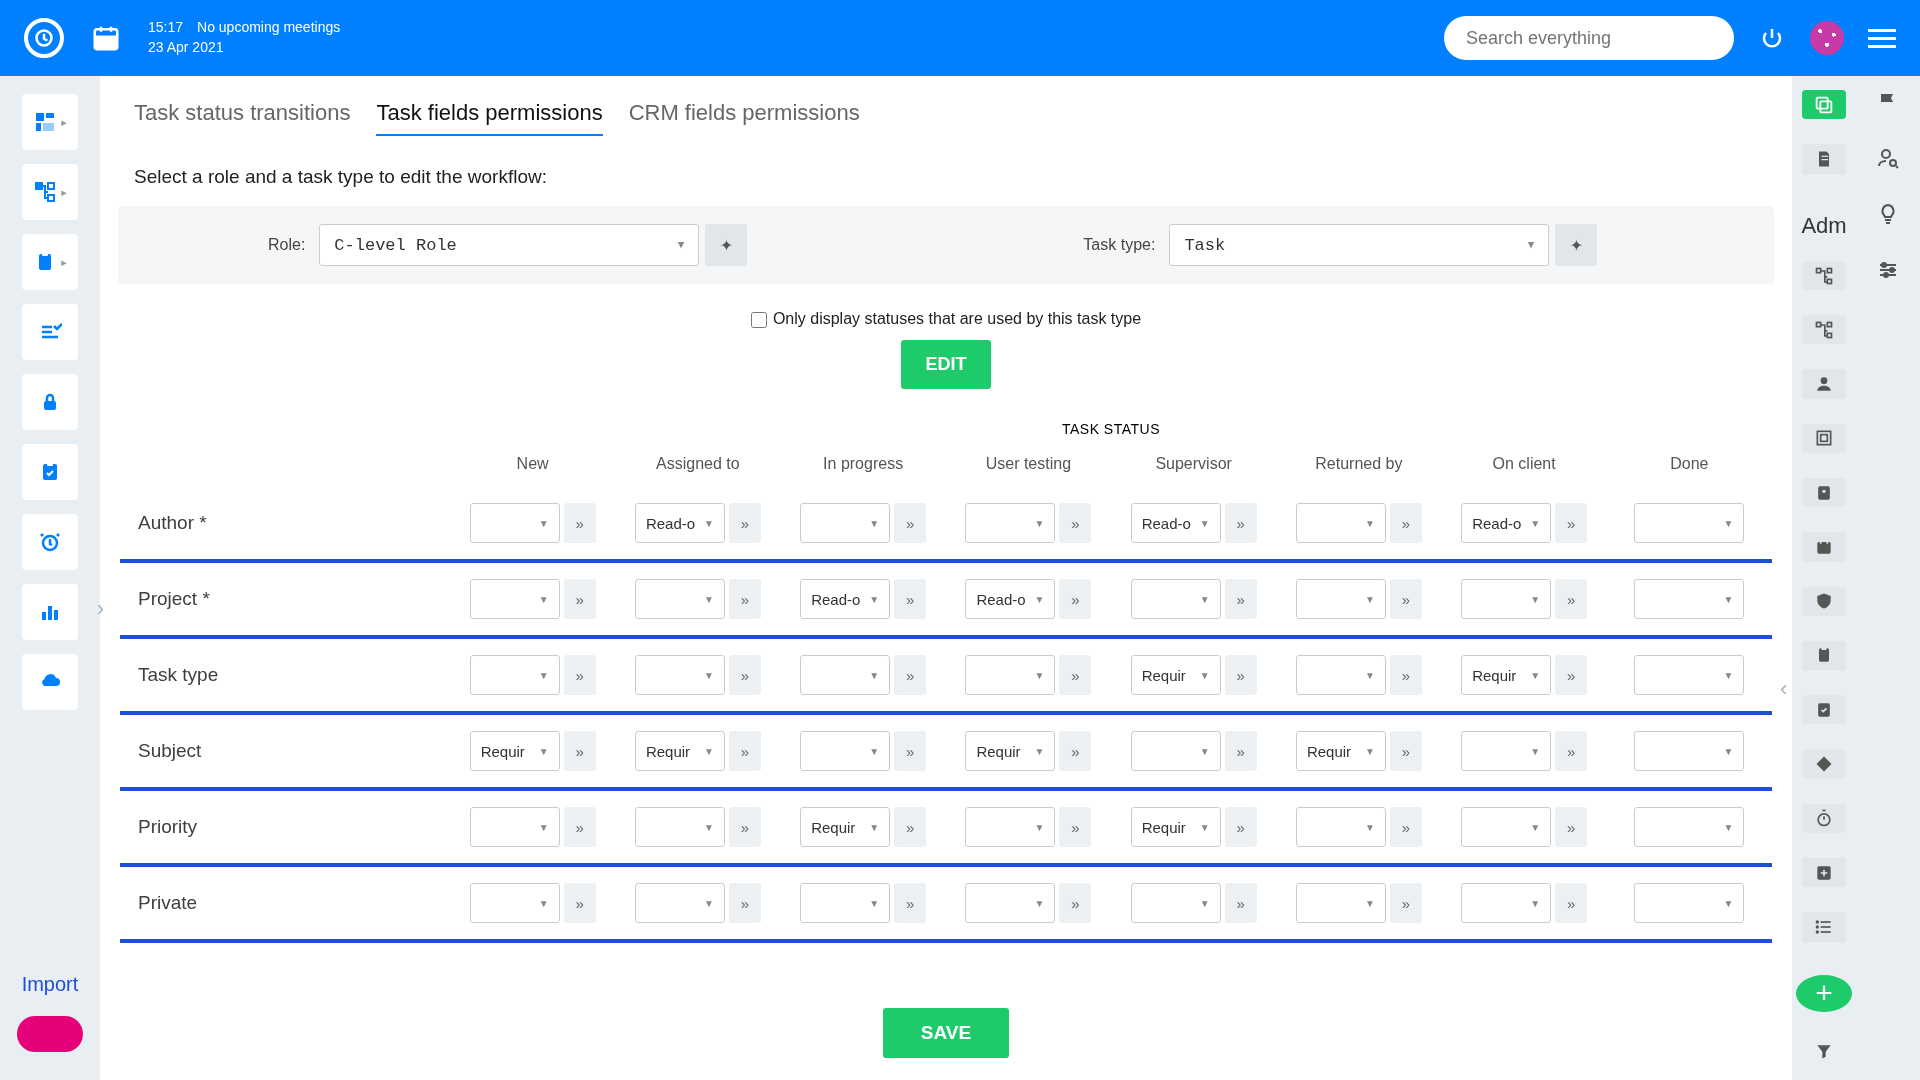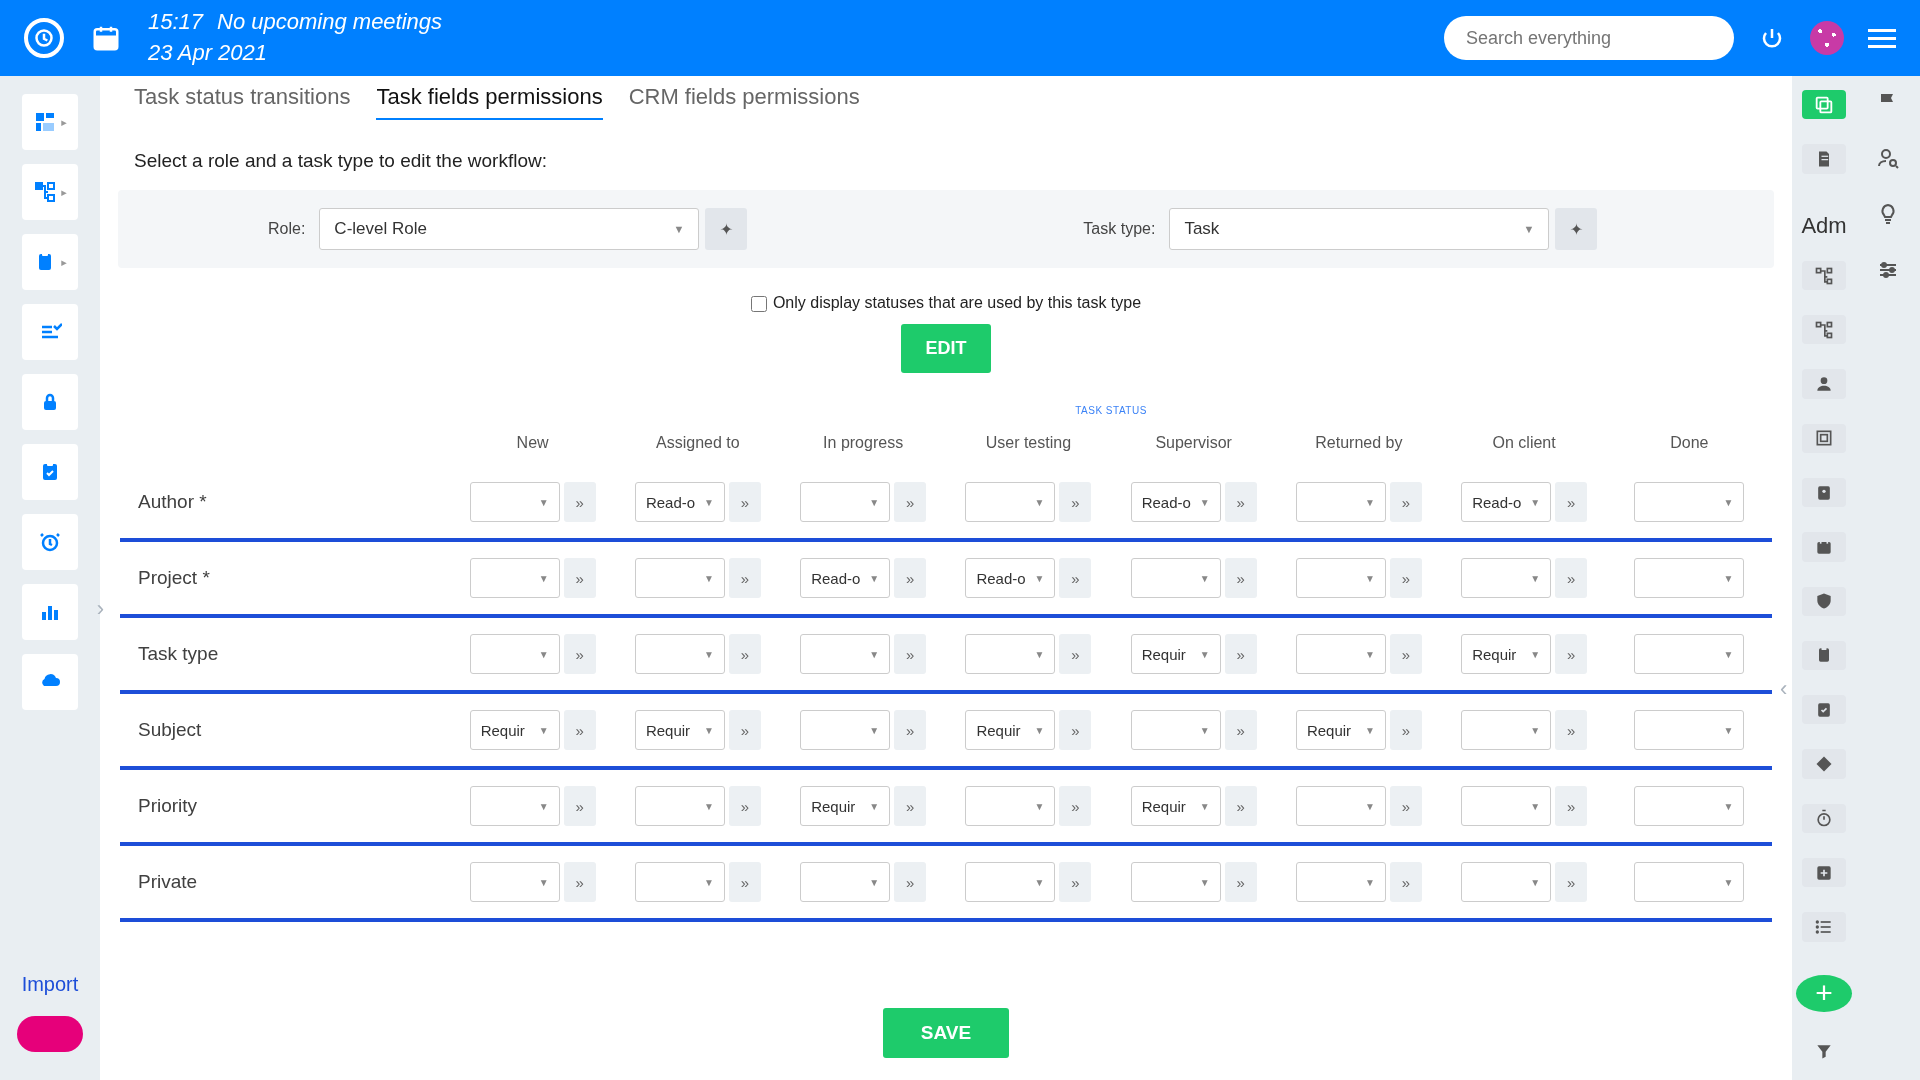--- a/index.html
+++ b/index.html
@@ -3,60 +3,60 @@
 <meta charset="utf-8">
 <style>
   * { margin:0; padding:0; box-sizing:border-box; }
   body { font-family: "Helvetica Neue", Arial, sans-serif; font-size:14px; color:#222; background:#e9eef2; width:1920px; height:1080px; overflow:hidden; }
 
   
   .topbar { height:76px; background:#0080ff; color:#fff; display:flex; align-items:center; padding:0 24px; gap:24px; }
   .logo { width:40px; height:40px; border:4px solid #fff; border-radius:50%; display:flex; align-items:center; justify-content:center; }
   .logo svg { width:20px; height:20px; }
   .cal-btn { width:36px; height:36px; display:flex; align-items:center; justify-content:center; }
-  .time-block { line-height:1.4; font-size:22px;font-style:italic; }
+  .time-block { line-height:1.4; font-size:14px; }
   .time-line1 { display:flex; gap:14px; }
   .spacer { flex:1; }
   .search { background:#fff; border-radius:24px; height:44px; width:290px; display:flex; align-items:center; padding:0 22px; }
   .search input { border:none; outline:none; background:transparent; font-size:18px; color:#555; width:100%; }
   .top-icon { width:28px; height:28px; display:flex; align-items:center; justify-content:center; }
   .avatar { width:34px; height:34px; border-radius:50%; background:#c83aa6; background-image:radial-gradient(circle at 30% 30%,#fff 2px,transparent 2px),radial-gradient(circle at 70% 40%,#fff 2px,transparent 2px),radial-gradient(circle at 50% 70%,#fff 2px,transparent 2px); }
   .hamburger { display:flex; flex-direction:column; gap:5px; }
   .hamburger span { display:block; width:28px; height:3px; background:#fff; }
 
   
   .body-wrap { display:flex; height:calc(100% - 76px); }
   .left-rail { width:100px; background:#e9eef2; padding:18px 8px; display:flex; flex-direction:column; gap:14px; align-items:center; position:relative; }
   .rail-btn { width:56px; height:56px; background:#fff; border-radius:4px; display:flex; align-items:center; justify-content:center; color:#0080ff; font-size:24px; cursor:pointer; }
   .rail-btn .caret-after { font-size:11px; color:#999; margin-left:4px; }
   .rail-expander { position:absolute; right:-4px; top:520px; color:#aab3bd; font-size:22px; }
   .import { color:#1d4ed8; font-size:20px; margin-top:auto; }
   .pink-pill { width:66px; height:36px; background:#e6007a; border-radius:20px; margin-top:6px; margin-bottom:10px;}
 
   .main { flex:1; background:#fff; margin:0; overflow:hidden; display:flex; flex-direction:column; }
-  .tabs { padding:8px 34px 0; display:flex; gap:26px; font-size:22px; color:#666; }
+  .tabs { padding:24px 34px 0; display:flex; gap:26px; font-size:22px; color:#666; }
   .tabs .tab { padding-bottom:8px; cursor:pointer; }
   .tabs .tab.active { color:#111; border-bottom:2px solid #0080ff; font-weight:500; }
 
   .instruction { padding:30px 34px 18px; font-size:19px; }
   .role-bar { margin:0 18px; background:#f4f6f8; border-radius:4px; padding:18px 10px; display:flex; align-items:center; gap:6px; }
   .role-bar .lbl { font-size:16px; color:#444; margin-left:140px; margin-right:8px; }
   .role-bar .lbl.tt { margin-left:330px; }
-  .select { background:#fff; border:1px solid #ccc; border-radius:3px; height:42px; width:380px; display:flex; align-items:center; padding:0 14px; font-size:17px; color:#333; justify-content:space-between; cursor:pointer;}
+  .select { background:#fff; border:1px solid #ccc; border-radius:3px; height:42px; width:380px; display:flex; align-items:center; padding:0 14px; font-size:17px; color:#333; justify-content:space-between; cursor:pointer;font-family:Liberation Mono, monospace;}
   .select .chev { color:#888; font-size:11px; }
   .sq { width:42px; height:42px; background:#e2e6eb; border-radius:3px; display:flex; align-items:center; justify-content:center; color:#555; font-size:16px; cursor:pointer;}
 
   .filter-row { text-align:center; padding:26px 0 10px; font-size:16px; color:#222; }
   .filter-row input[type=checkbox]{ width:16px; height:16px; vertical-align:middle; margin-right:6px; }
   .edit-btn { display:inline-block; background:#1ecb6b; color:#fff; border:none; font-size:18px; font-weight:600; padding:14px 24px; border-radius:3px; margin-top:12px; cursor:pointer;text-align:right;}
   .save-bar { text-align:center; padding:16px 0 22px; background:#fff;}
   .save-btn { background:#1ecb6b; color:#fff; border:none; font-size:19px; font-weight:600; padding:14px 38px; border-radius:3px; cursor:pointer;}
 
   .grid { padding:16px 20px 0; overflow:auto; flex:1; }
-  .status-hdr { text-align:center; color:#3b82f6; font-size:10px; letter-spacing:0.5px; padding:6px 0 12px; padding-left:330px;}
+  .status-hdr { text-align:center; color:#000000; font-size:14px; letter-spacing:0.5px; padding:6px 0 12px; padding-left:330px;}
   table { width:100%; border-collapse:collapse; table-layout:fixed;}
   th { color:#555; font-weight:500; font-size:16px; padding:6px 4px 14px; text-align:center; }
   th.fieldcol { width:330px; text-align:left;}
   td.fieldcol { width:330px; }
   tr.section td { background:#f4f6f8; padding:14px 16px; font-size:19px; color:#333; }
   tr.section .collapse { display:inline-flex; width:22px; height:22px; background:#0080ff; color:#fff; align-items:center; justify-content:center; border-radius:3px; margin-right:10px; font-weight:600;}
   tr.fieldrow td { padding:16px 4px; border-bottom:4px solid #1d4ed8; vertical-align:middle;}
   tr.fieldrow td:first-child { font-size:19px; color:#404040; padding-left:18px;}
   .cell { display:flex; gap:4px; justify-content:center;}
   .dd { background:#fff; border:1px solid #ccc; border-radius:3px; height:40px; width:90px; display:flex; align-items:center; padding:0 10px; font-size:15px; color:#333; justify-content:space-between; overflow:hidden; white-space:nowrap; cursor:pointer;}

